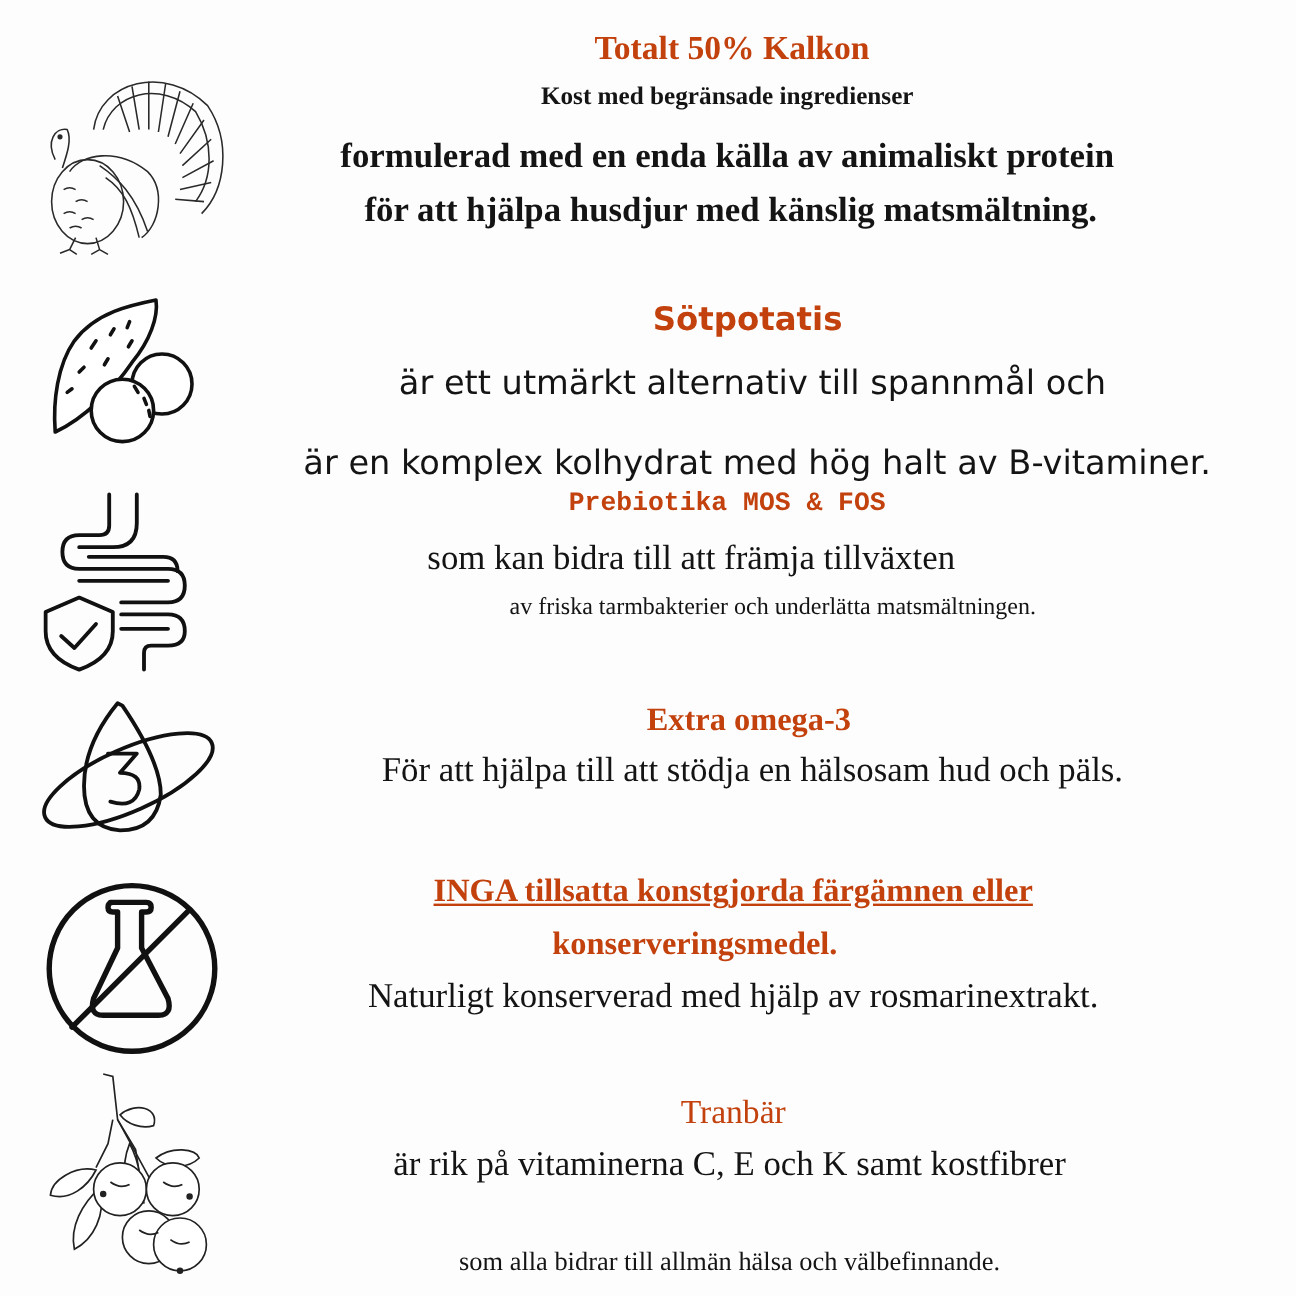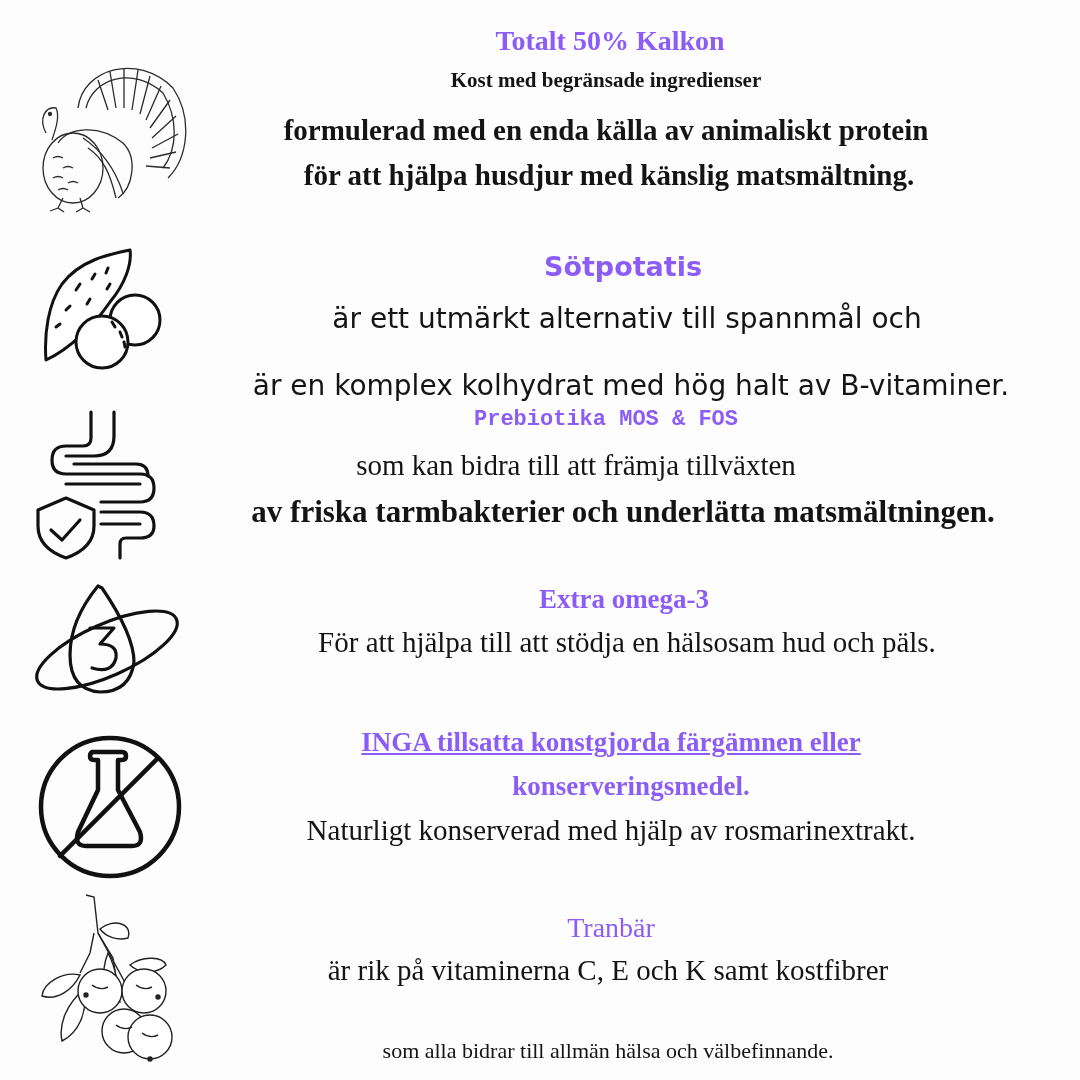--- a/index.html
+++ b/index.html
@@ -8,21 +8,21 @@
     font-family:"DejaVu Serif", serif; color:#141414;
   }
   .icon { position:absolute; }
   .icon svg { display:block; }
   .line {
     position:absolute; white-space:nowrap; transform:translateX(-50%);
     line-height:1; 
   }
   .serif { font-family:"Liberation Serif", "DejaVu Serif", serif; }
   .sans  { font-family:"DejaVu Sans", "Liberation Sans", sans-serif; }
-  .orange { color:#8b5cf6;text-align:right; }
+  .orange { color:#c2410c;text-align:right; }
   .bold { font-weight:bold; }
 </style>
 </head>
 <body>
 
 <div>
   <div class="icon" style="left:28px; top:48px;">
     <svg width="160" height="165" viewBox="0 0 160 165" fill="none" stroke="#2a2a2a" stroke-width="1.3">
 
       <path d="M50 60 C55 20, 110 5, 145 40 C165 70, 160 110, 140 130"></path>
@@ -71,21 +71,21 @@
       <path d="M38 56 L100 56 Q112 56 112 68"></path>
       <path d="M30 76 L104 76"></path>
       <path d="M65 104 L104 104 Q118 104 118 118 Q118 130 104 130 L90 130 Q84 130 84 136 L84 150"></path>
       <path d="M65 116 L104 116"></path>
       <path d="M2 102 L30 90 L58 102 L58 118 Q58 140 30 150 Q2 140 2 118 Z" fill="#fdfdfe"></path>
       <path d="M15 122 L26 132 L44 112"></path>
     </svg>
   </div>
   <div class="line serif bold orange" style="left:606px; top:409px; font-size:22px;font-family:Liberation Mono, monospace;">Prebiotika MOS &amp; FOS</div>
   <div class="line serif" style="left:576px; top:451px; font-size:29px;">som kan bidra till att främja tillväxten</div>
-  <div class="line serif" style="left:623px; top:496px; font-size:31px;font-weight:bold;">av friska tarmbakterier och underlätta matsmältningen.</div>
+  <div class="line serif" style="left:644px; top:496px; font-size:20px;">av friska tarmbakterier och underlätta matsmältningen.</div>
 </div>
 
 <div>
   <div class="icon" style="left:30px; top:580px;">
     <svg width="155" height="118" viewBox="0 0 155 118" fill="none" stroke="#111" stroke-width="3.2" stroke-linecap="round" stroke-linejoin="round">
       <path d="M68 6 Q40 40 40 75 Q40 110 70 112 Q100 112 104 82 Q104 55 72 8 Z"></path>
       <ellipse cx="77" cy="70" rx="76" ry="26" transform="rotate(-24 77 70)"></ellipse>
       <path d="M60 48 L84 48 L70 64 Q88 64 86 78 Q82 94 62 88"></path>
     </svg>
   </div>
@@ -95,21 +95,21 @@
 
 <div>
   <div class="icon" style="left:36px; top:734px;">
     <svg width="148" height="146" viewBox="0 0 148 146" fill="none" stroke="#111" stroke-width="4.5" stroke-linecap="round" stroke-linejoin="round">
       <circle cx="74" cy="73" r="69"></circle>
       <line x1="24" y1="122" x2="122" y2="24"></line>
       <path d="M56 18 L86 18 Q90 18 90 22 Q90 26 86 26 L82 26 L82 56 L104 98 Q108 112 96 112 L50 112 Q38 112 42 98 L62 56 L62 26 L58 26 Q54 26 54 22 Q54 18 58 18"></path>
     </svg>
   </div>
   <div class="line serif bold orange" style="left:611px; top:729px; font-size:27px;text-decoration:underline;">INGA tillsatta konstgjorda färgämnen eller</div>
-  <div class="line serif bold orange" style="left:631px; top:773px; font-size:27px;">konserveringsmedel.</div>
+  <div class="line serif bold orange" style="left:579px; top:773px; font-size:27px;">konserveringsmedel.</div>
   <div class="line serif" style="left:611px; top:816px; font-size:29px;">Naturligt konserverad med hjälp av rosmarinextrakt.</div>
 </div>
 
 <div>
   <div class="icon" style="left:38px; top:893px;">
     <svg width="136" height="172" viewBox="0 0 136 172" fill="#fff" stroke="#222" stroke-width="1.4">
       <path d="M48 2 L56 4 L60 40 L90 95" fill="none"></path>
       <path d="M56 40 L52 60 L42 80" fill="none"></path>
       <path d="M60 40 L75 65 L82 110" fill="none"></path>
       <path d="M62 36 C75 25, 95 30, 90 45 C80 48, 68 44, 62 36 Z"></path>

